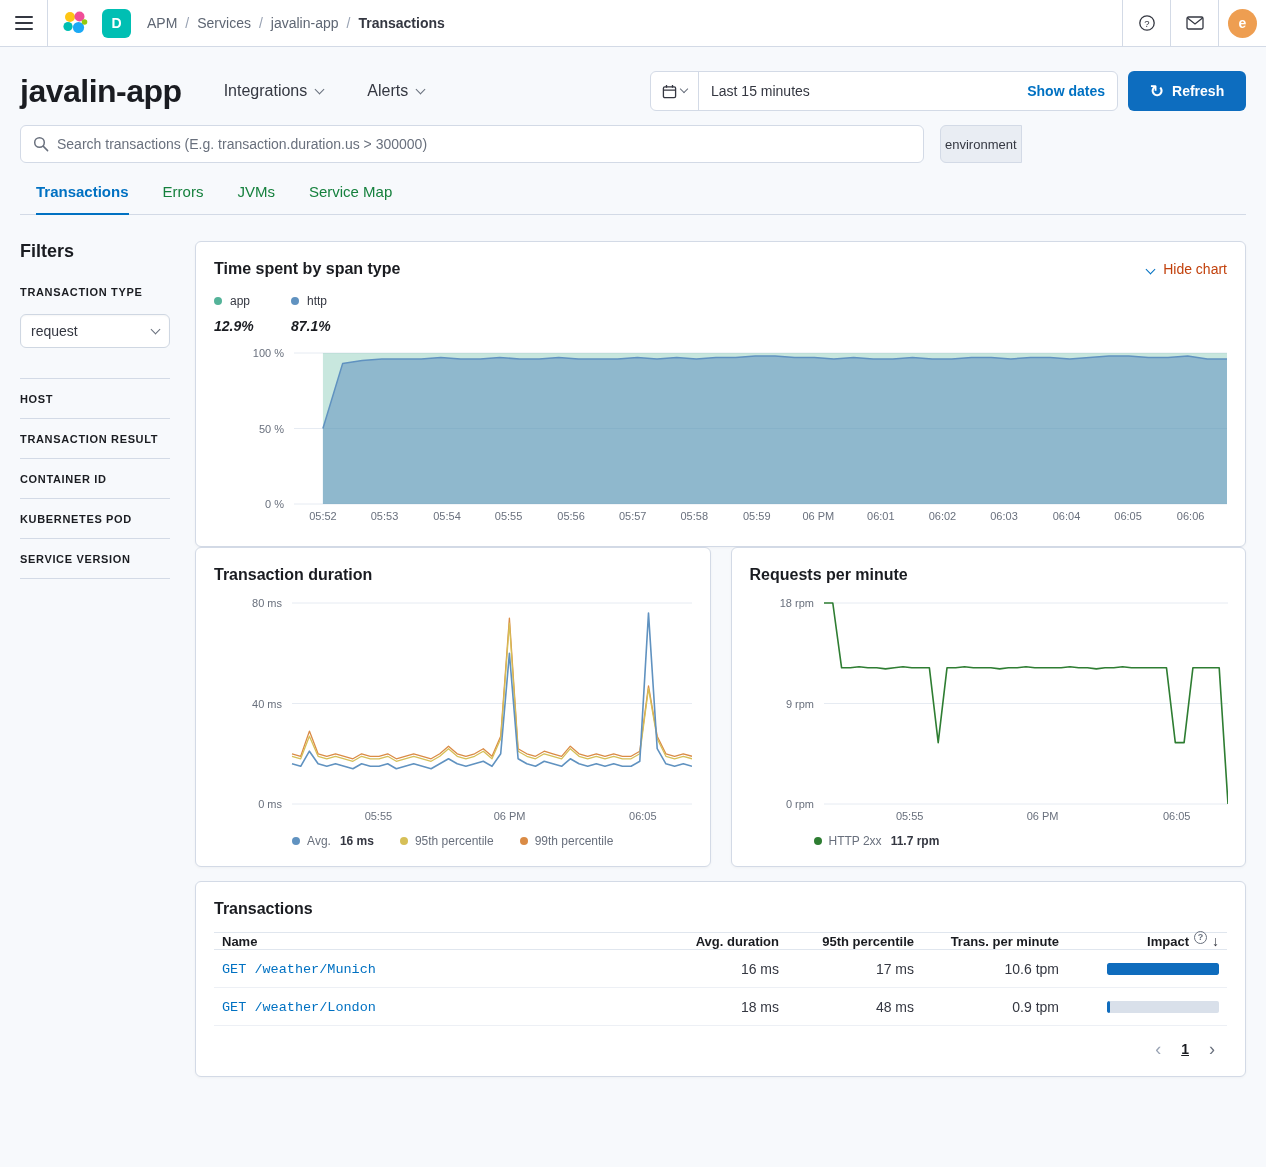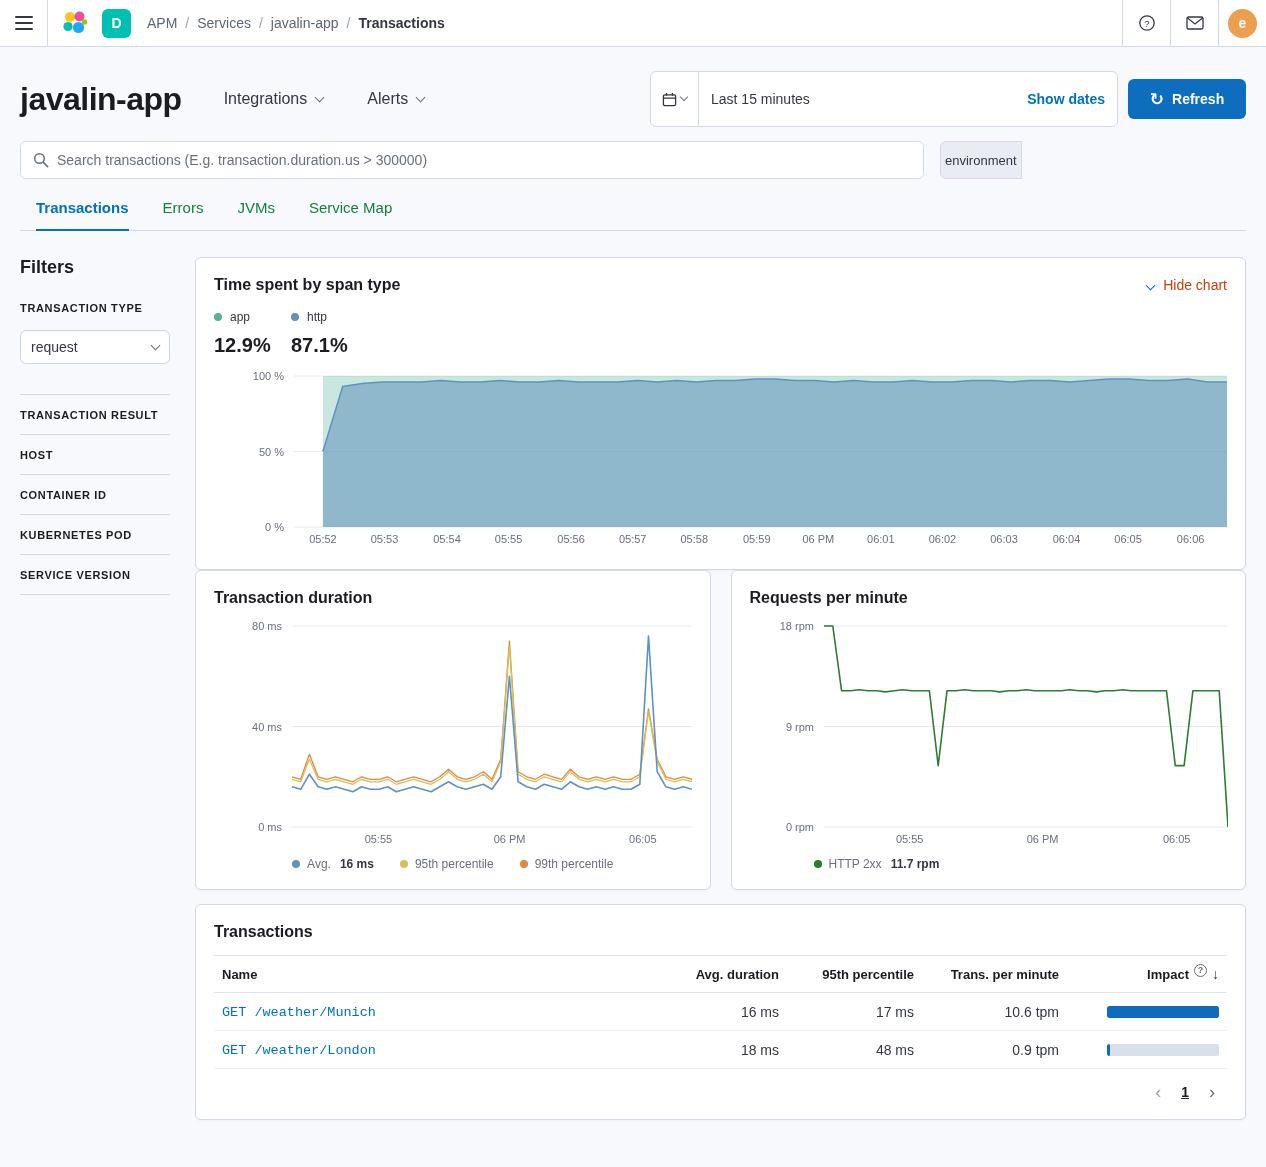--- a/index.html
+++ b/index.html
@@ -22,21 +22,21 @@
   .tb-right { margin-left:auto; display:flex; align-items:stretch; }
   .tb-icon-cell { width:48px; border-left:1px solid #d3dae6; cursor:pointer; }
   .avatar { width:29px; height:29px; border-radius:50%; background:#EE9E51; color:#fff; font-size:14px; font-weight:700; display:flex; align-items:center; justify-content:center; }
   
   .page { padding:0 20px; }
   .title-row { display:flex; align-items:center; margin-top:24px; }
   h1.svc-title { font-size:32px; font-weight:700; color:#1a1c21; letter-spacing:-0.5px; margin-right:42px; }
   .menu-link { font-size:16px; color:#343741; margin-right:44px; display:flex; align-items:center; cursor:pointer; }
   .caret { width:7px; height:7px; border-right:1.6px solid #69707d; border-bottom:1.6px solid #69707d; transform:rotate(45deg); display:inline-block; margin-left:9px; margin-top:-4px; }
   .caret.blue { border-color:#0071C2; }
-  .datepicker { margin-left:auto; display:flex; height:56px; width:468px; background:#fff; border:1px solid #d3dae6; border-radius:6px; overflow:hidden; }
+  .datepicker { margin-left:auto; display:flex; height:40px; width:468px; background:#fff; border:1px solid #d3dae6; border-radius:6px; overflow:hidden; }
   .dp-cal { width:48px; display:flex; align-items:center; justify-content:center; gap:4px; border-right:1px solid #d3dae6; cursor:pointer; }
   .dp-cal .caret { margin-left:0; width:6px; height:6px; }
   .dp-main { flex:1; display:flex; align-items:center; padding:0 12px; cursor:pointer; }
   .dp-value { font-size:14px; color:#343741; }
   .dp-showdates { margin-left:auto; color:#0071C2; font-weight:600; font-size:14px; cursor:pointer; }
   .refresh-btn { margin-left:10px; height:40px; width:118px; border:none; border-radius:6px; background:#0D6DBF; color:#fff; font-size:14px; font-weight:600; display:flex; align-items:center; justify-content:center; gap:8px; cursor:pointer; font-family:inherit; }
   .refresh-btn .ricon { font-size:17px; line-height:1; }
   
   .search-row { display:flex; margin-top:14px; gap:16px; }
   .search-box { flex:1; height:38px; background:#fff; border:1px solid #d3dae6; border-radius:6px; display:flex; align-items:center; padding:0 12px; gap:8px; }
@@ -59,35 +59,35 @@
   .facet-item { padding:14px 0 13px 0; border-bottom:1px solid #d3dae6; cursor:pointer; }
   main { flex:1; min-width:0; }
   .panel { background:#fff; border:1px solid #d3dae6; border-radius:6px; box-shadow:0 1px 3px rgba(0,0,0,0.04); padding:18px; }
   .panel-title { font-size:16px; font-weight:600; color:#1a1c21; }
   .panel-head { display:flex; align-items:center; justify-content:space-between; }
   .hide-chart { color:#c2410c; font-size:14px; display:flex; align-items:center; cursor:pointer; }
   .hide-chart .caret { margin:0 9px 0 0; }
   .legend-grid { display:flex; margin-top:16px; }
   .legend-grid .lg-item { width:77px; display:flex; align-items:center; gap:8px; font-size:12px; color:#343741; }
   .pct-row { display:flex; margin-top:10px; }
-  .pct-row .pct { width:77px; font-size:20px; font-weight:600; color:#1a1c21; }
+  .pct-row .pct { width:77px; font-size:14px; font-weight:600; color:#1a1c21;font-style:italic; }
   .dot { width:8px; height:8px; border-radius:50%; display:inline-block; flex-shrink:0; }
   .chart-box { margin-top:14px; position:relative; }
   .chart-tall { height:180px; }
   .chart-mid { height:230px; }
   .two-col { display:flex; gap:20px; }
   .two-col .panel { flex:1; min-width:0; margin-bottom:14px; }
   .chart-legend { display:flex; align-items:center; gap:26px; margin-top:6px; font-size:12px; color:#69707d; }
   .chart-legend.centered { justify-content:center; }
   .chart-legend.indented { margin-left:64px; }
   .chart-legend b { color:#343741; font-weight:700; margin-left:2px; }
   .chart-legend .li { display:flex; align-items:center; gap:7px; }
   
   .tx-table { width:100%; border-collapse:collapse; margin-top:14px; }
-  .tx-table th { font-size:13px; font-weight:600; color:#1a1c21; text-align:right; padding:10px 8px; border-top:1px solid #e0e6ee; border-bottom:1px solid #e0e6ee; }
+  .tx-table th { font-size:13px; font-weight:600; color:#1a1c21; text-align:right; padding:0 8px; border-top:1px solid #e0e6ee; border-bottom:1px solid #e0e6ee; }
   .tx-table th.left { text-align:left; }
   .tx-table td { padding:10px 8px; border-bottom:1px solid #edf0f5; font-size:14px; color:#343741; text-align:right; }
   .tx-table td.left { text-align:left; }
   .tx-link { font-family:"Liberation Mono","DejaVu Sans Mono",monospace; font-size:13.5px; color:#0071C2; cursor:pointer; text-decoration:none; }
   .th-impact { display:flex; align-items:center; justify-content:flex-end; gap:5px; cursor:pointer; }
   .qmark { width:13px; height:13px; border:1px solid #69707d; border-radius:50%; font-size:9px; color:#69707d; display:inline-flex; align-items:center; justify-content:center; position:relative; top:-4px; }
   .sort-arrow { font-size:14px; color:#343741; }
   .impact-wrap { width:112px; height:12px; background:#d9e0ea; border-radius:2px; margin-left:auto; overflow:hidden; }
   .impact-fill { height:100%; border-radius:2px; }
   .pagination { display:flex; justify-content:flex-end; align-items:center; gap:20px; margin-top:14px; padding-right:12px; }
@@ -201,22 +201,22 @@
   <div class="content">
 
     <aside class="filters">
       <h2>Filters</h2>
       <div class="facet-label">TRANSACTION TYPE</div>
       <div class="type-select">
         <span>request</span>
         <span class="caret" style="margin-left:0"></span>
       </div>
       <div class="facet-list">
+        <div class="facet-item facet-label">HOST</div>
         <div class="facet-item facet-label">TRANSACTION RESULT</div>
-        <div class="facet-item facet-label">HOST</div>
         <div class="facet-item facet-label">CONTAINER ID</div>
         <div class="facet-item facet-label">KUBERNETES POD</div>
         <div class="facet-item facet-label">SERVICE VERSION</div>
       </div>
     </aside>
 
     <main>
 
       <section class="panel">
         <div class="panel-head">

